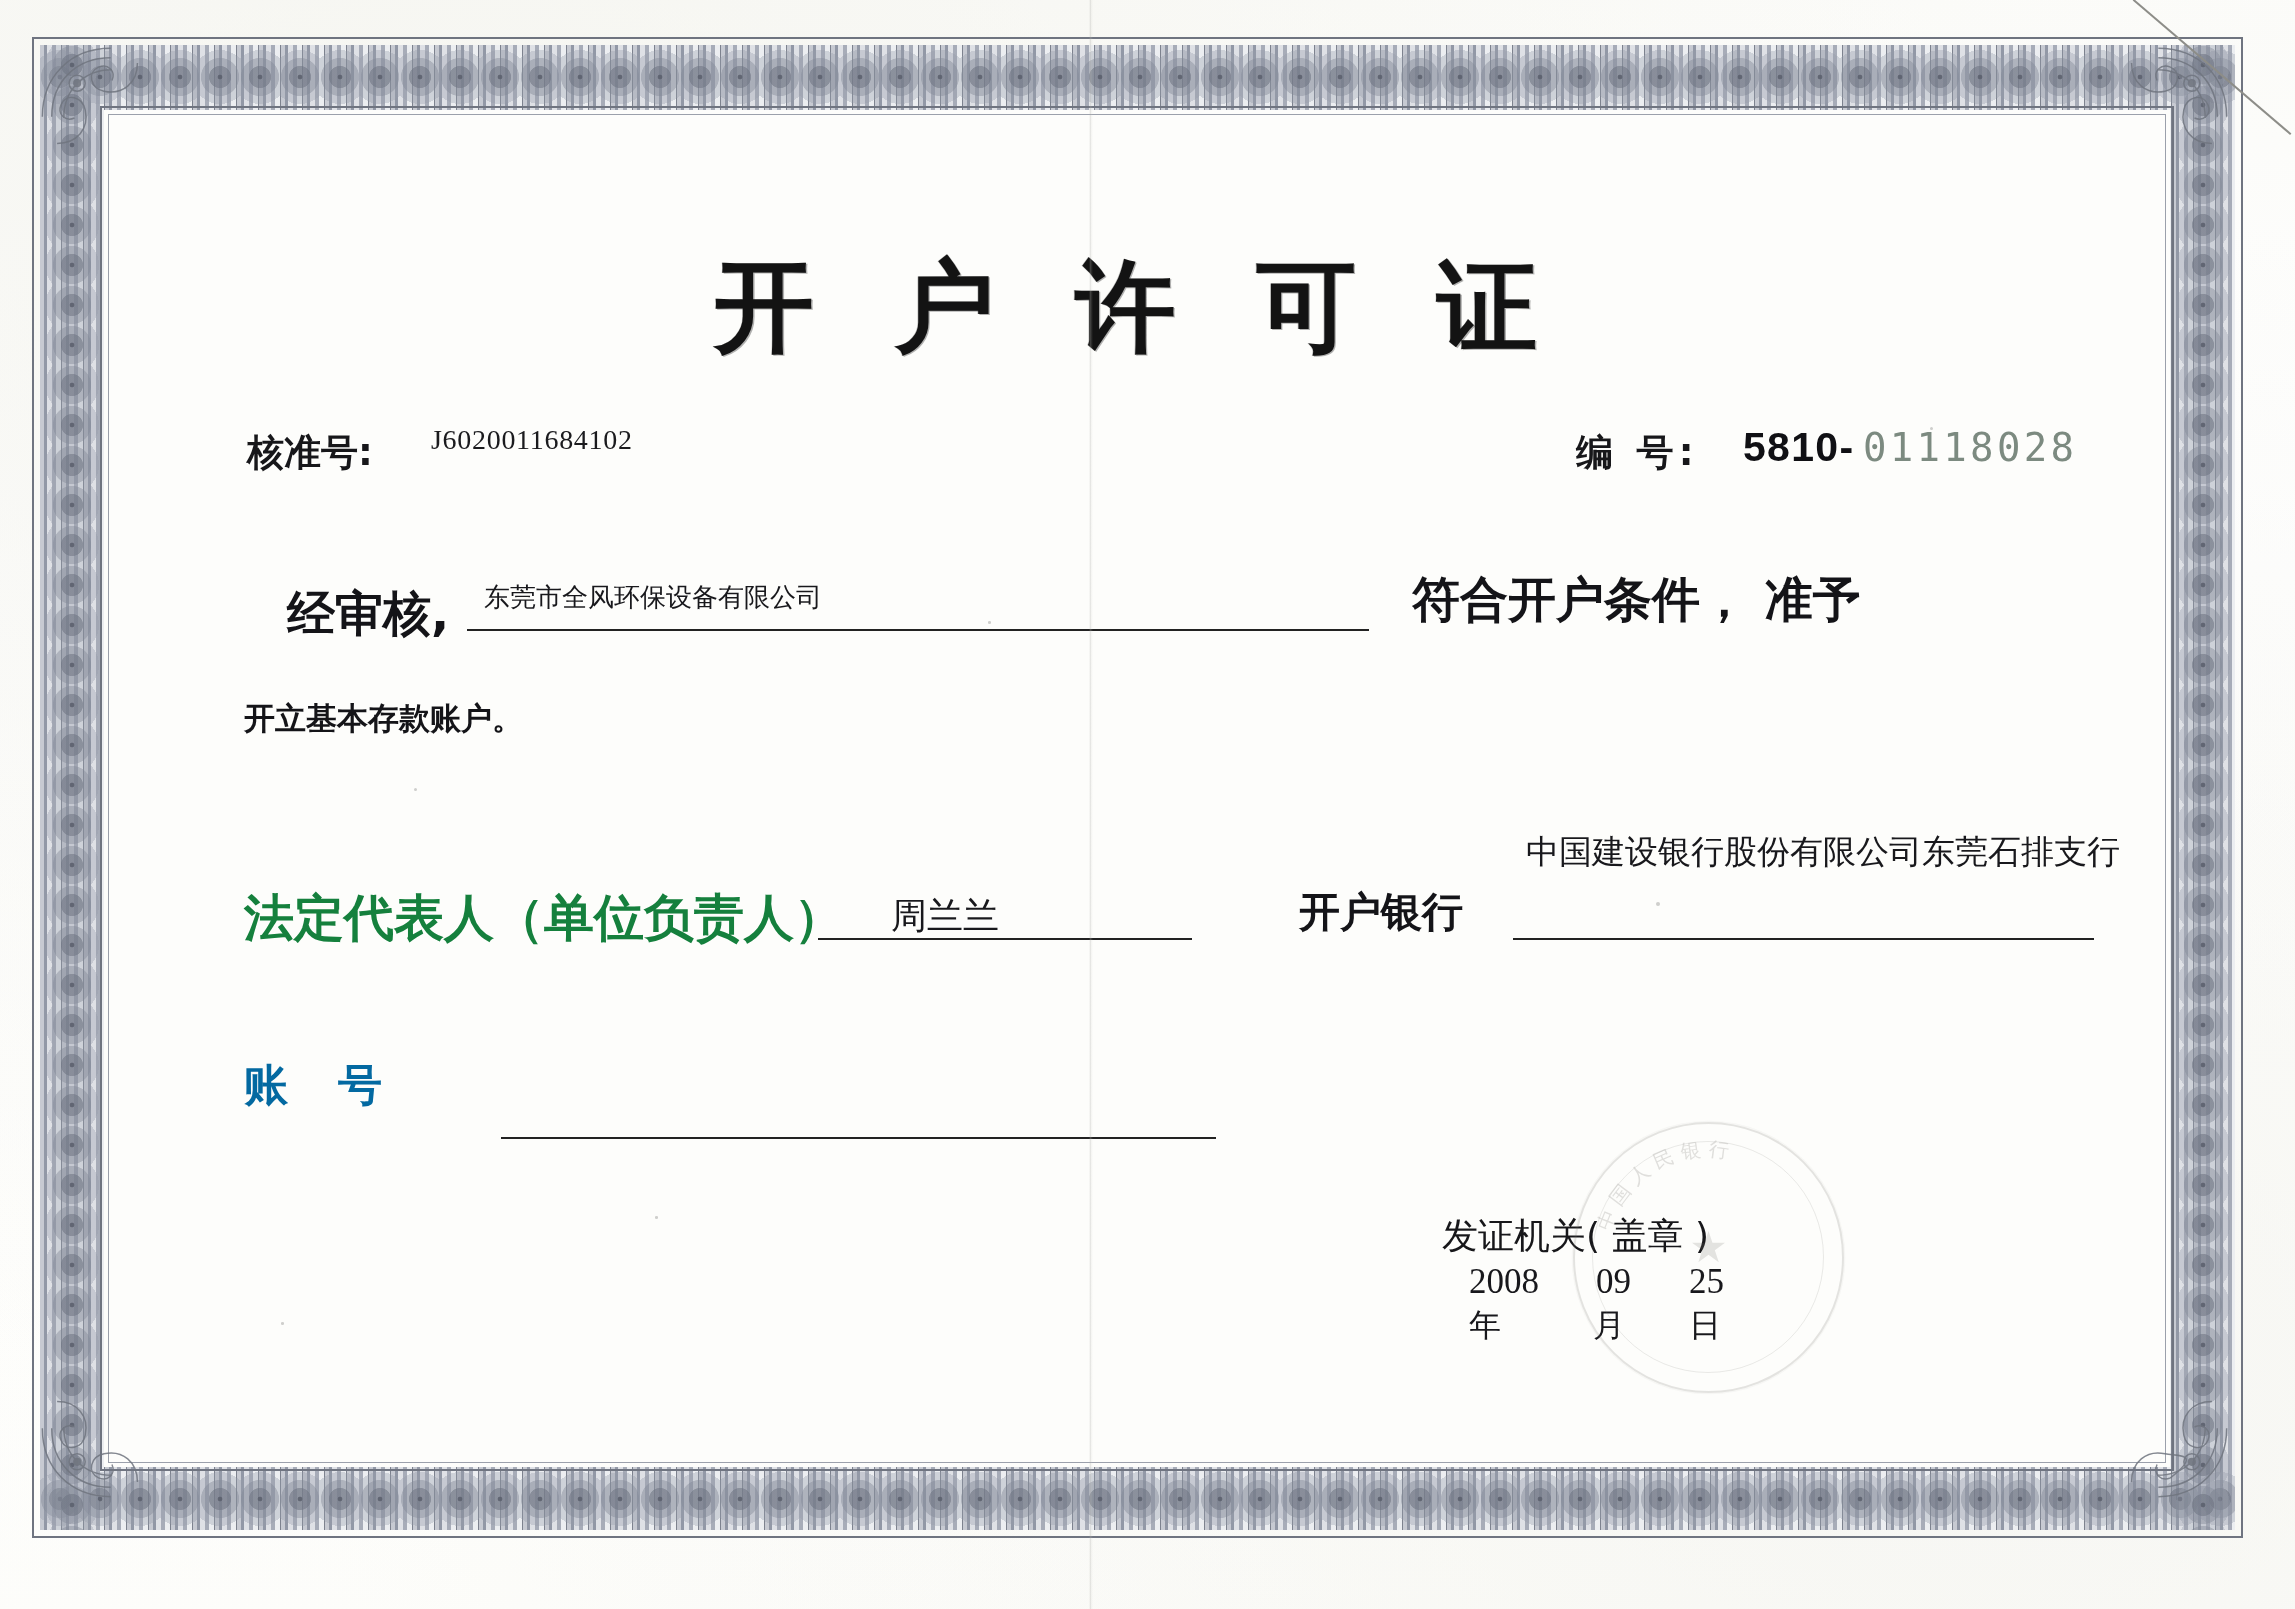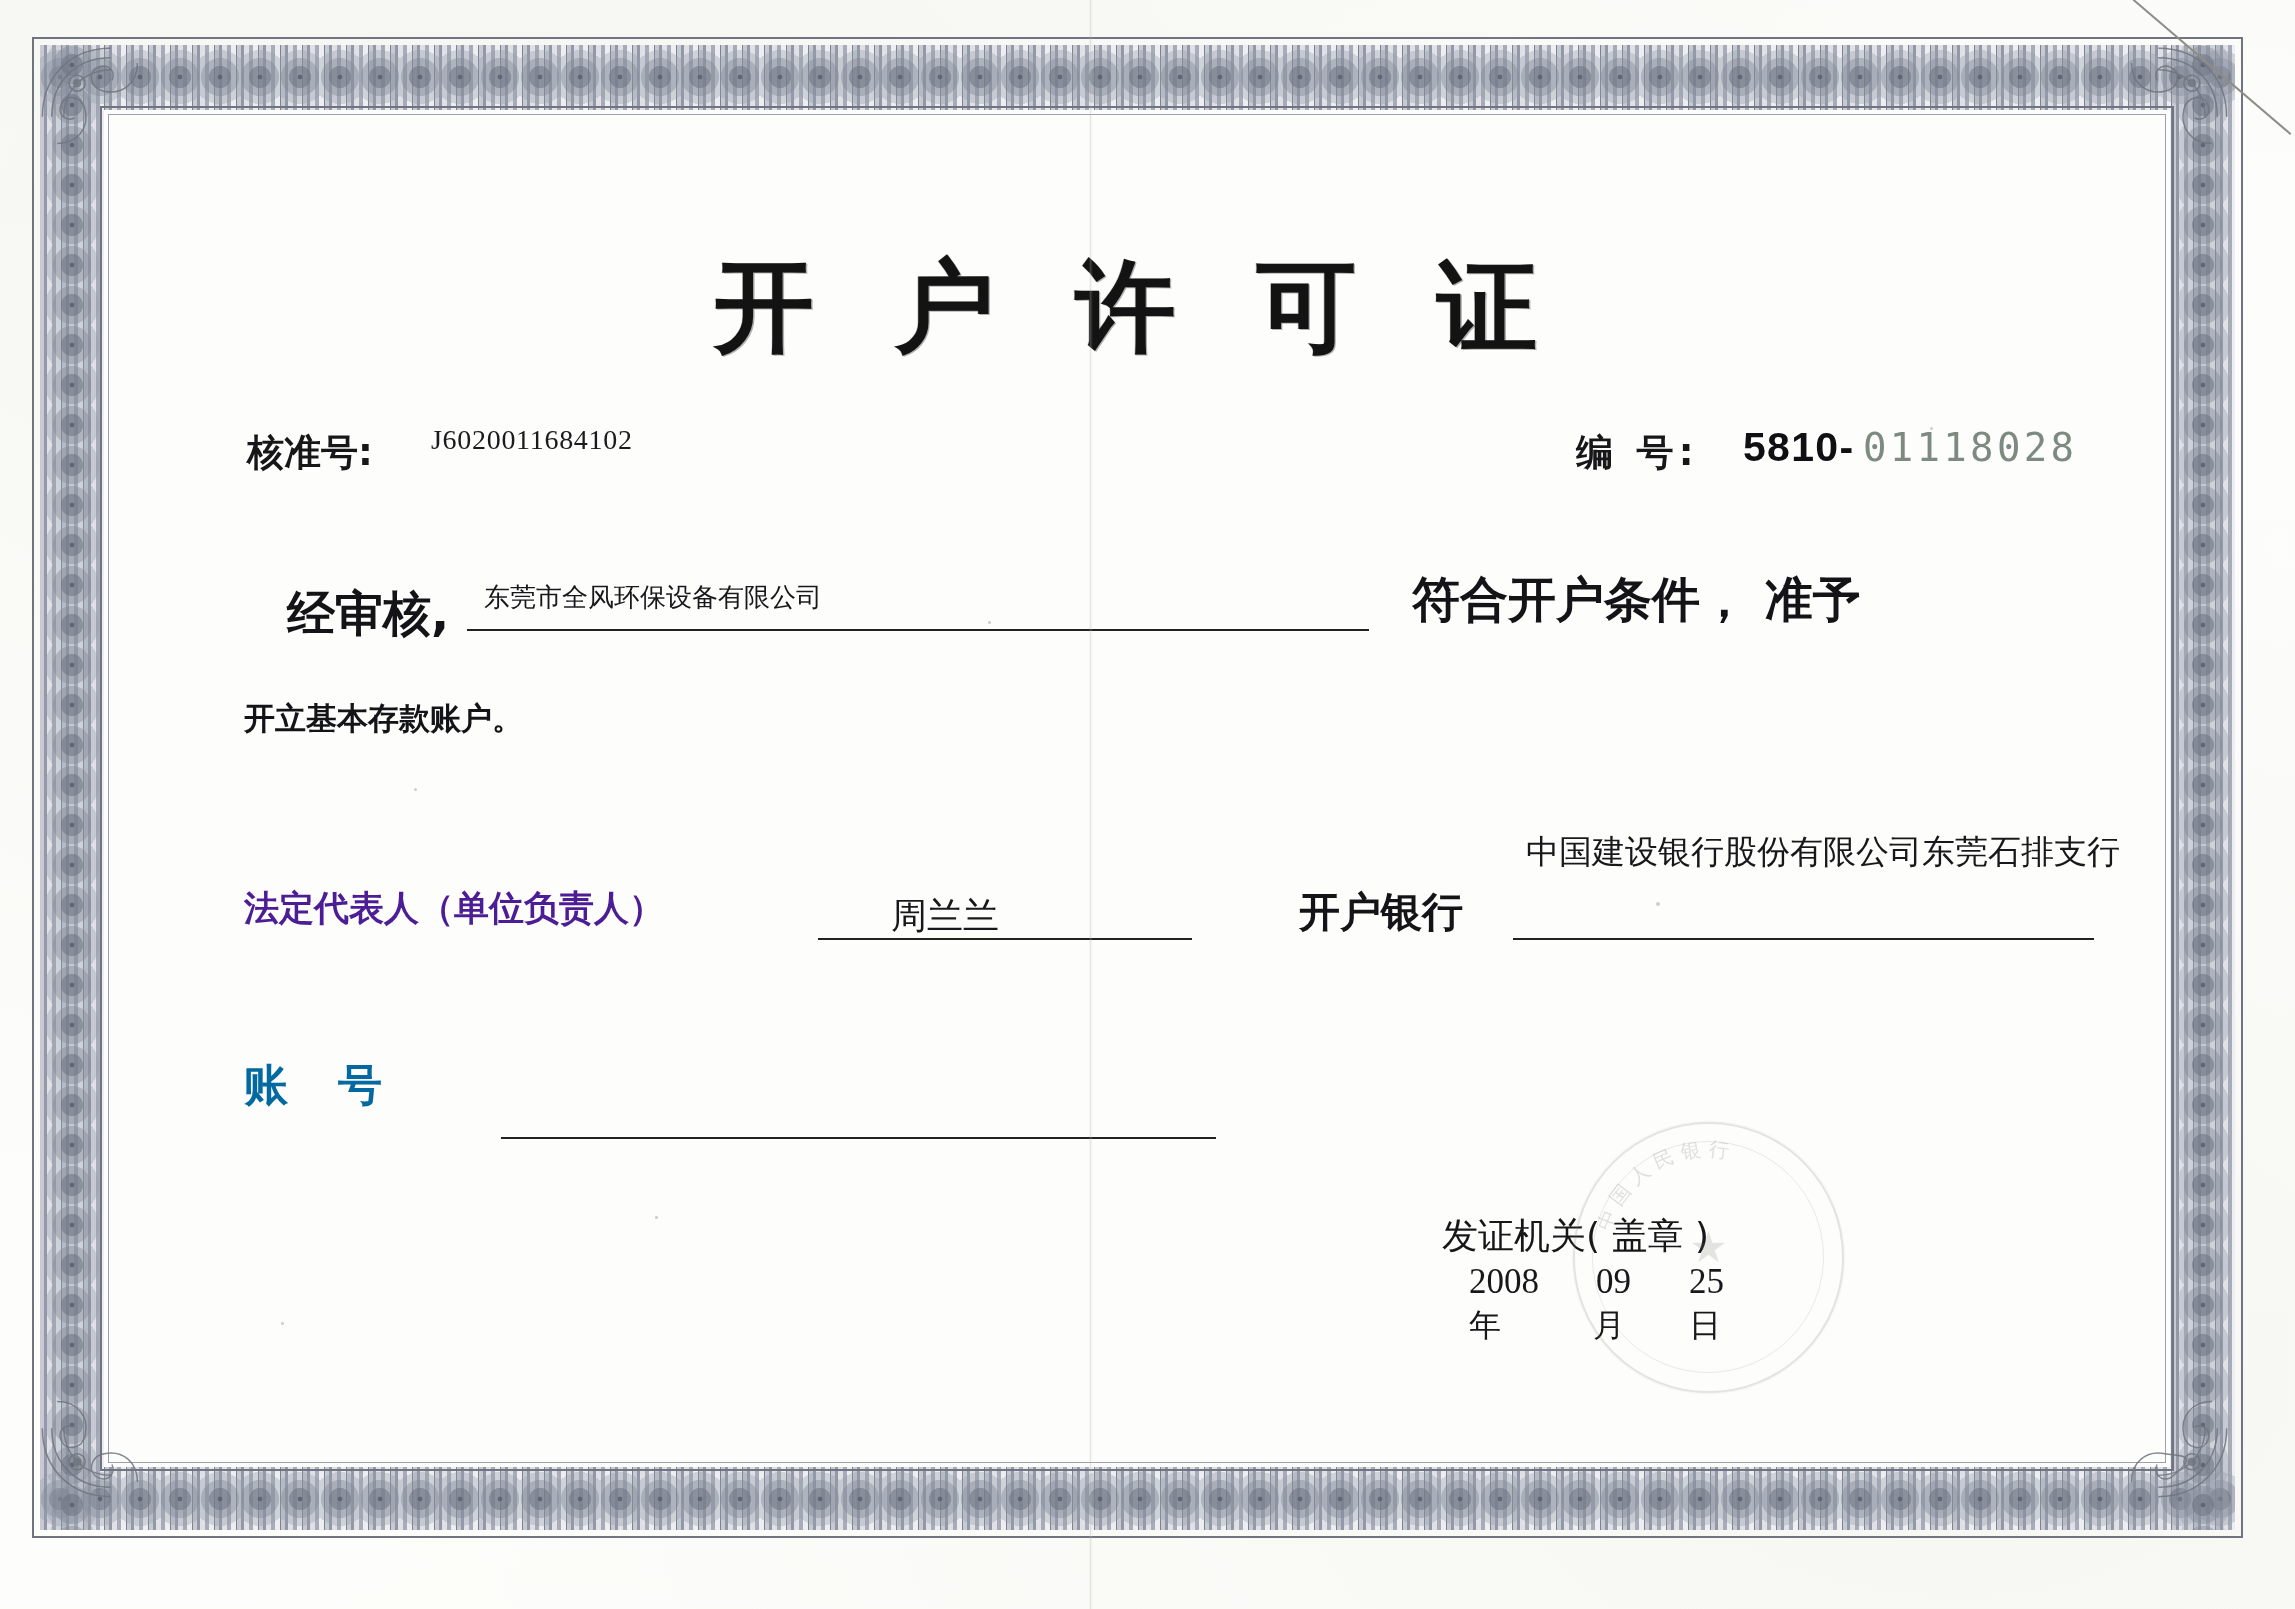--- a/index.html
+++ b/index.html
@@ -308,23 +308,23 @@
     color: #141418;
     font-family: Liberation Mono, monospace;
     white-space: nowrap;
   }
 
   
   .lbl-legal-rep {
     position: absolute;
     left: 124px;
     top: 758px;
-    font-size: 35px;
-    font-weight: 600;
-    color: #4c1d95;
+    font-size: 50px;
+    font-weight: 600;
+    color: #15803d;
     font-family: "DejaVu Sans", sans-serif;
     white-space: nowrap;
   }
   .fill-legal-rep {
     position: absolute;
     left: 698px;
     top: 811px;
     width: 374px;
     border-bottom: 2px solid #222;
   }

